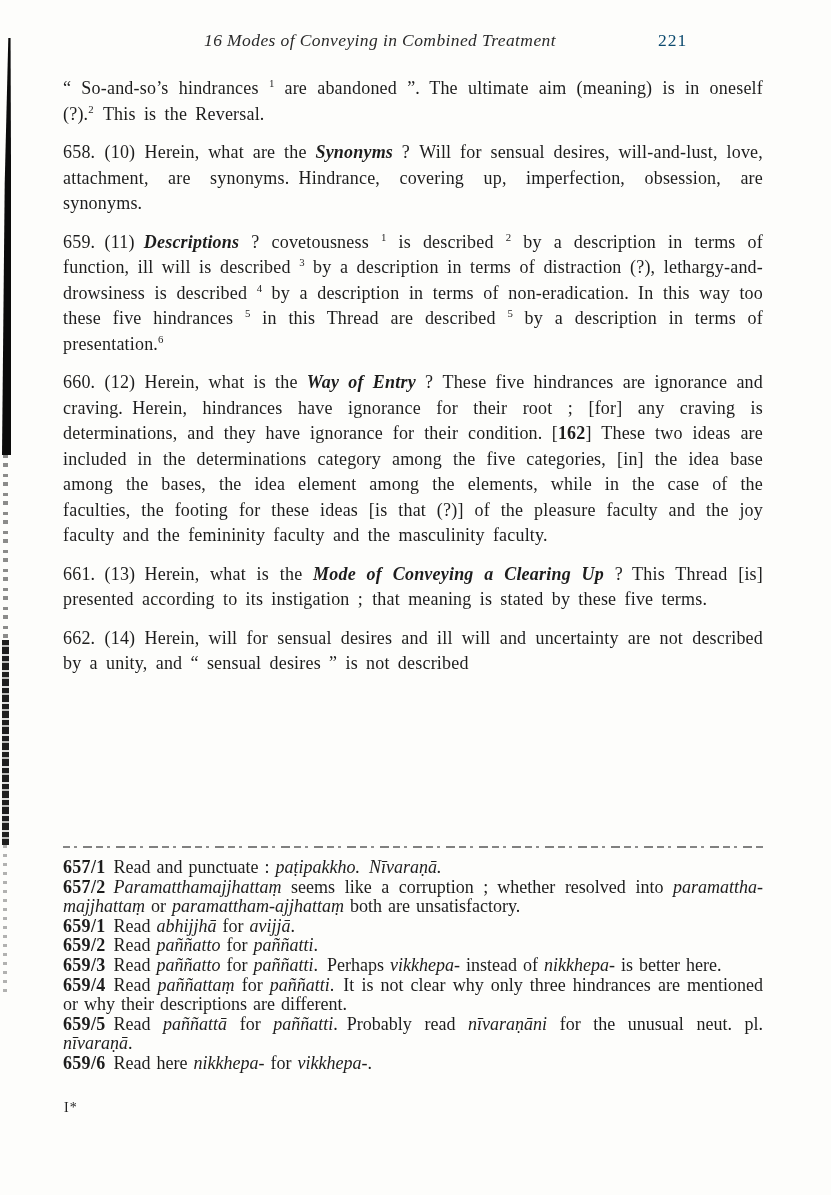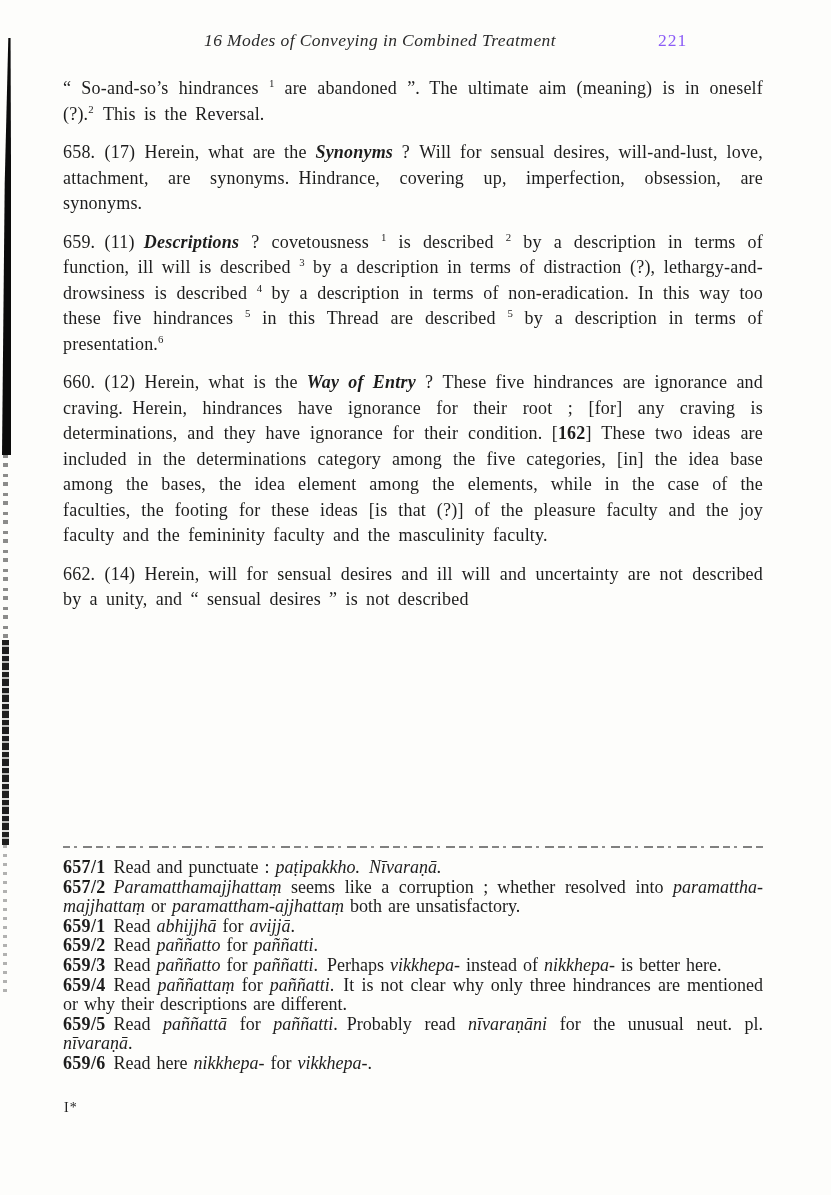--- a/index.html
+++ b/index.html
@@ -12,21 +12,21 @@
     overflow:hidden;
   }
   
   .running-head{
     position:absolute;top:30px;left:100px;width:560px;
     text-align:center;font-style:italic;
     font-size:17.5px;letter-spacing:.4px;color:#2a2a2a;
   }
   .page-num{
     position:absolute;top:30px;left:658px;
-    font-size:17.5px;color:#8b5cf6;letter-spacing:1px;
+    font-size:17.5px;color:#0c4a6e;letter-spacing:1px;
   }
   
   .body-text{
     position:absolute;top:76px;left:63px;width:700px;
   }
   p.para{
     margin:0 0 13px 0;
     font-size:18px;line-height:25.5px;
     text-align:justify;
     word-spacing:3.5px;letter-spacing:.2px;
@@ -85,23 +85,24 @@
   <div class="edge edge-1"></div>
   <div class="edge edge-2"></div>
   <div class="edge edge-3"></div>
   <div class="edge edge-4"></div>
 
   <div class="running-head">16 Modes of Conveying in Combined Treatment</div>
   <div class="page-num">221</div>
 
   <main class="body-text" id="body-paragraphs">
       <p class="para"><span>“ So-and-so’s hindrances </span><sup>1</sup><span> are abandoned ”. The ultimate aim (meaning) is in oneself (?).</span><sup>2</sup><span> This is the Reversal.</span></p>
-      <p class="para"><span>658. (17) Herein, what are the </span><em>Synonyms</em><span> ? Will for sensual desires, will-and-lust, love, attachment, are synonyms. Hindrance, covering up, imperfection, obsession, are synonyms.</span></p>
+      <p class="para"><span>658. (10) Herein, what are the </span><em>Synonyms</em><span> ? Will for sensual desires, will-and-lust, love, attachment, are synonyms. Hindrance, covering up, imperfection, obsession, are synonyms.</span></p>
       <p class="para"><span>659. (11) </span><em>Descriptions</em><span> ? covetousness </span><sup>1</sup><span> is described </span><sup>2</sup><span> by a description in terms of function, ill will is described </span><sup>3</sup><span> by a description in terms of distraction (?), lethargy-and-drowsiness is described </span><sup>4</sup><span> by a description in terms of non-eradication. In this way too these five hindrances </span><sup>5</sup><span> in this Thread are described </span><sup>5</sup><span> by a description in terms of presentation.</span><sup>6</sup></p>
       <p class="para"><span>660. (12) Herein, what is the </span><em>Way of Entry</em><span> ? These five hindrances are ignorance and craving. Herein, hindrances have ignorance for their root ; [for] any craving is determinations, and they have ignorance for their condition. [</span><b>162</b><span>] These two ideas are included in the determinations category among the five categories, [in] the idea base among the bases, the idea element among the elements, while in the case of the faculties, the footing for these ideas [is that (?)] of the pleasure faculty and the joy faculty and the femininity faculty and the masculinity faculty.</span></p>
+      <p class="para"><span>661. (13) Herein, what is the </span><em>Mode of Conveying a Clearing Up</em><span> ? This Thread [is] presented according to its instigation ; that meaning is stated by these five terms.</span></p>
       <p class="para"><span>662. (14) Herein, will for sensual desires and ill will and uncertainty are not described by a unity, and “ sensual desires ” is not described</span></p>
     </main>
 
   <div class="fn-rule"></div>
 
   <div class="footnotes" id="footnotes">
       <p class="footnote"><b class="fn-label">657/1</b><span>Read and punctuate : </span><em>paṭipakkho. Nīvaraṇā.</em></p>
       <p class="footnote"><b class="fn-label">657/2</b><em>Paramatthamajjhattaṃ</em><span> seems like a corruption ; whether resolved into </span><em>paramattha-majjhattaṃ</em><span> or </span><em>paramattham-ajjhattaṃ</em><span> both are unsatisfactory.</span></p>
       <p class="footnote"><b class="fn-label">659/1</b><span>Read </span><em>abhijjhā</em><span> for </span><em>avijjā</em><span>.</span></p>
       <p class="footnote"><b class="fn-label">659/2</b><span>Read </span><em>paññatto</em><span> for </span><em>paññatti</em><span>.</span></p>

